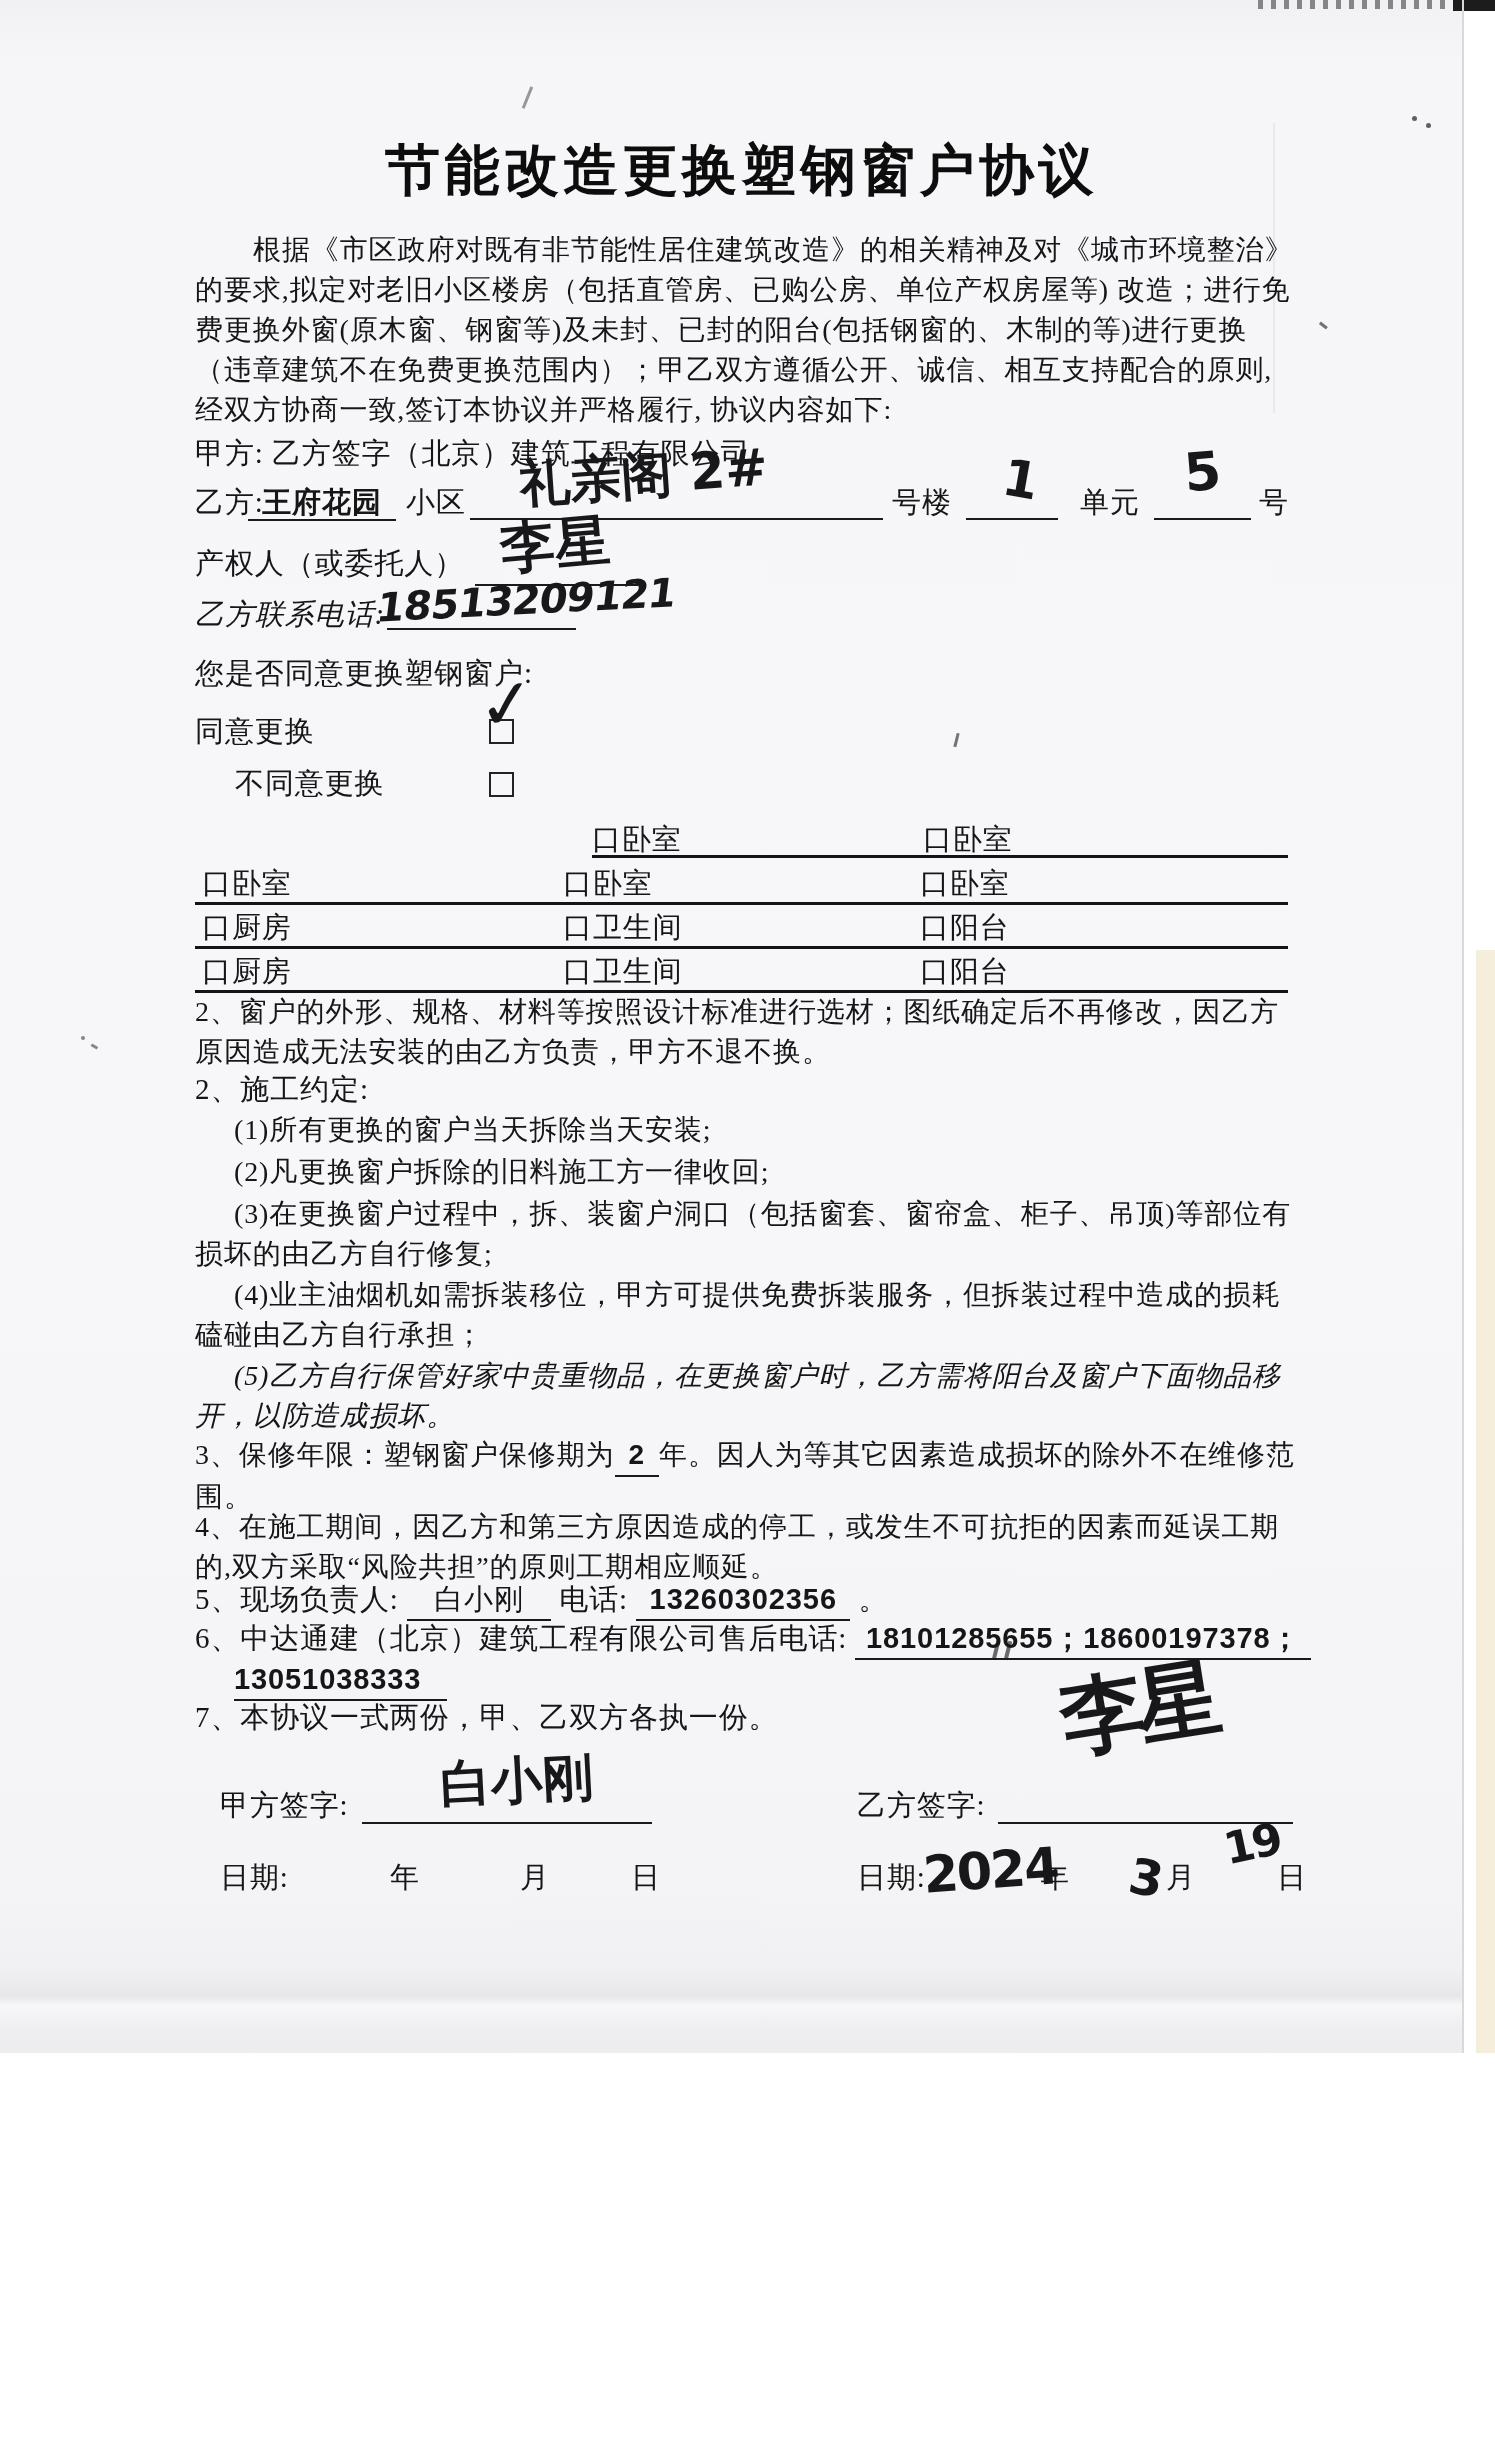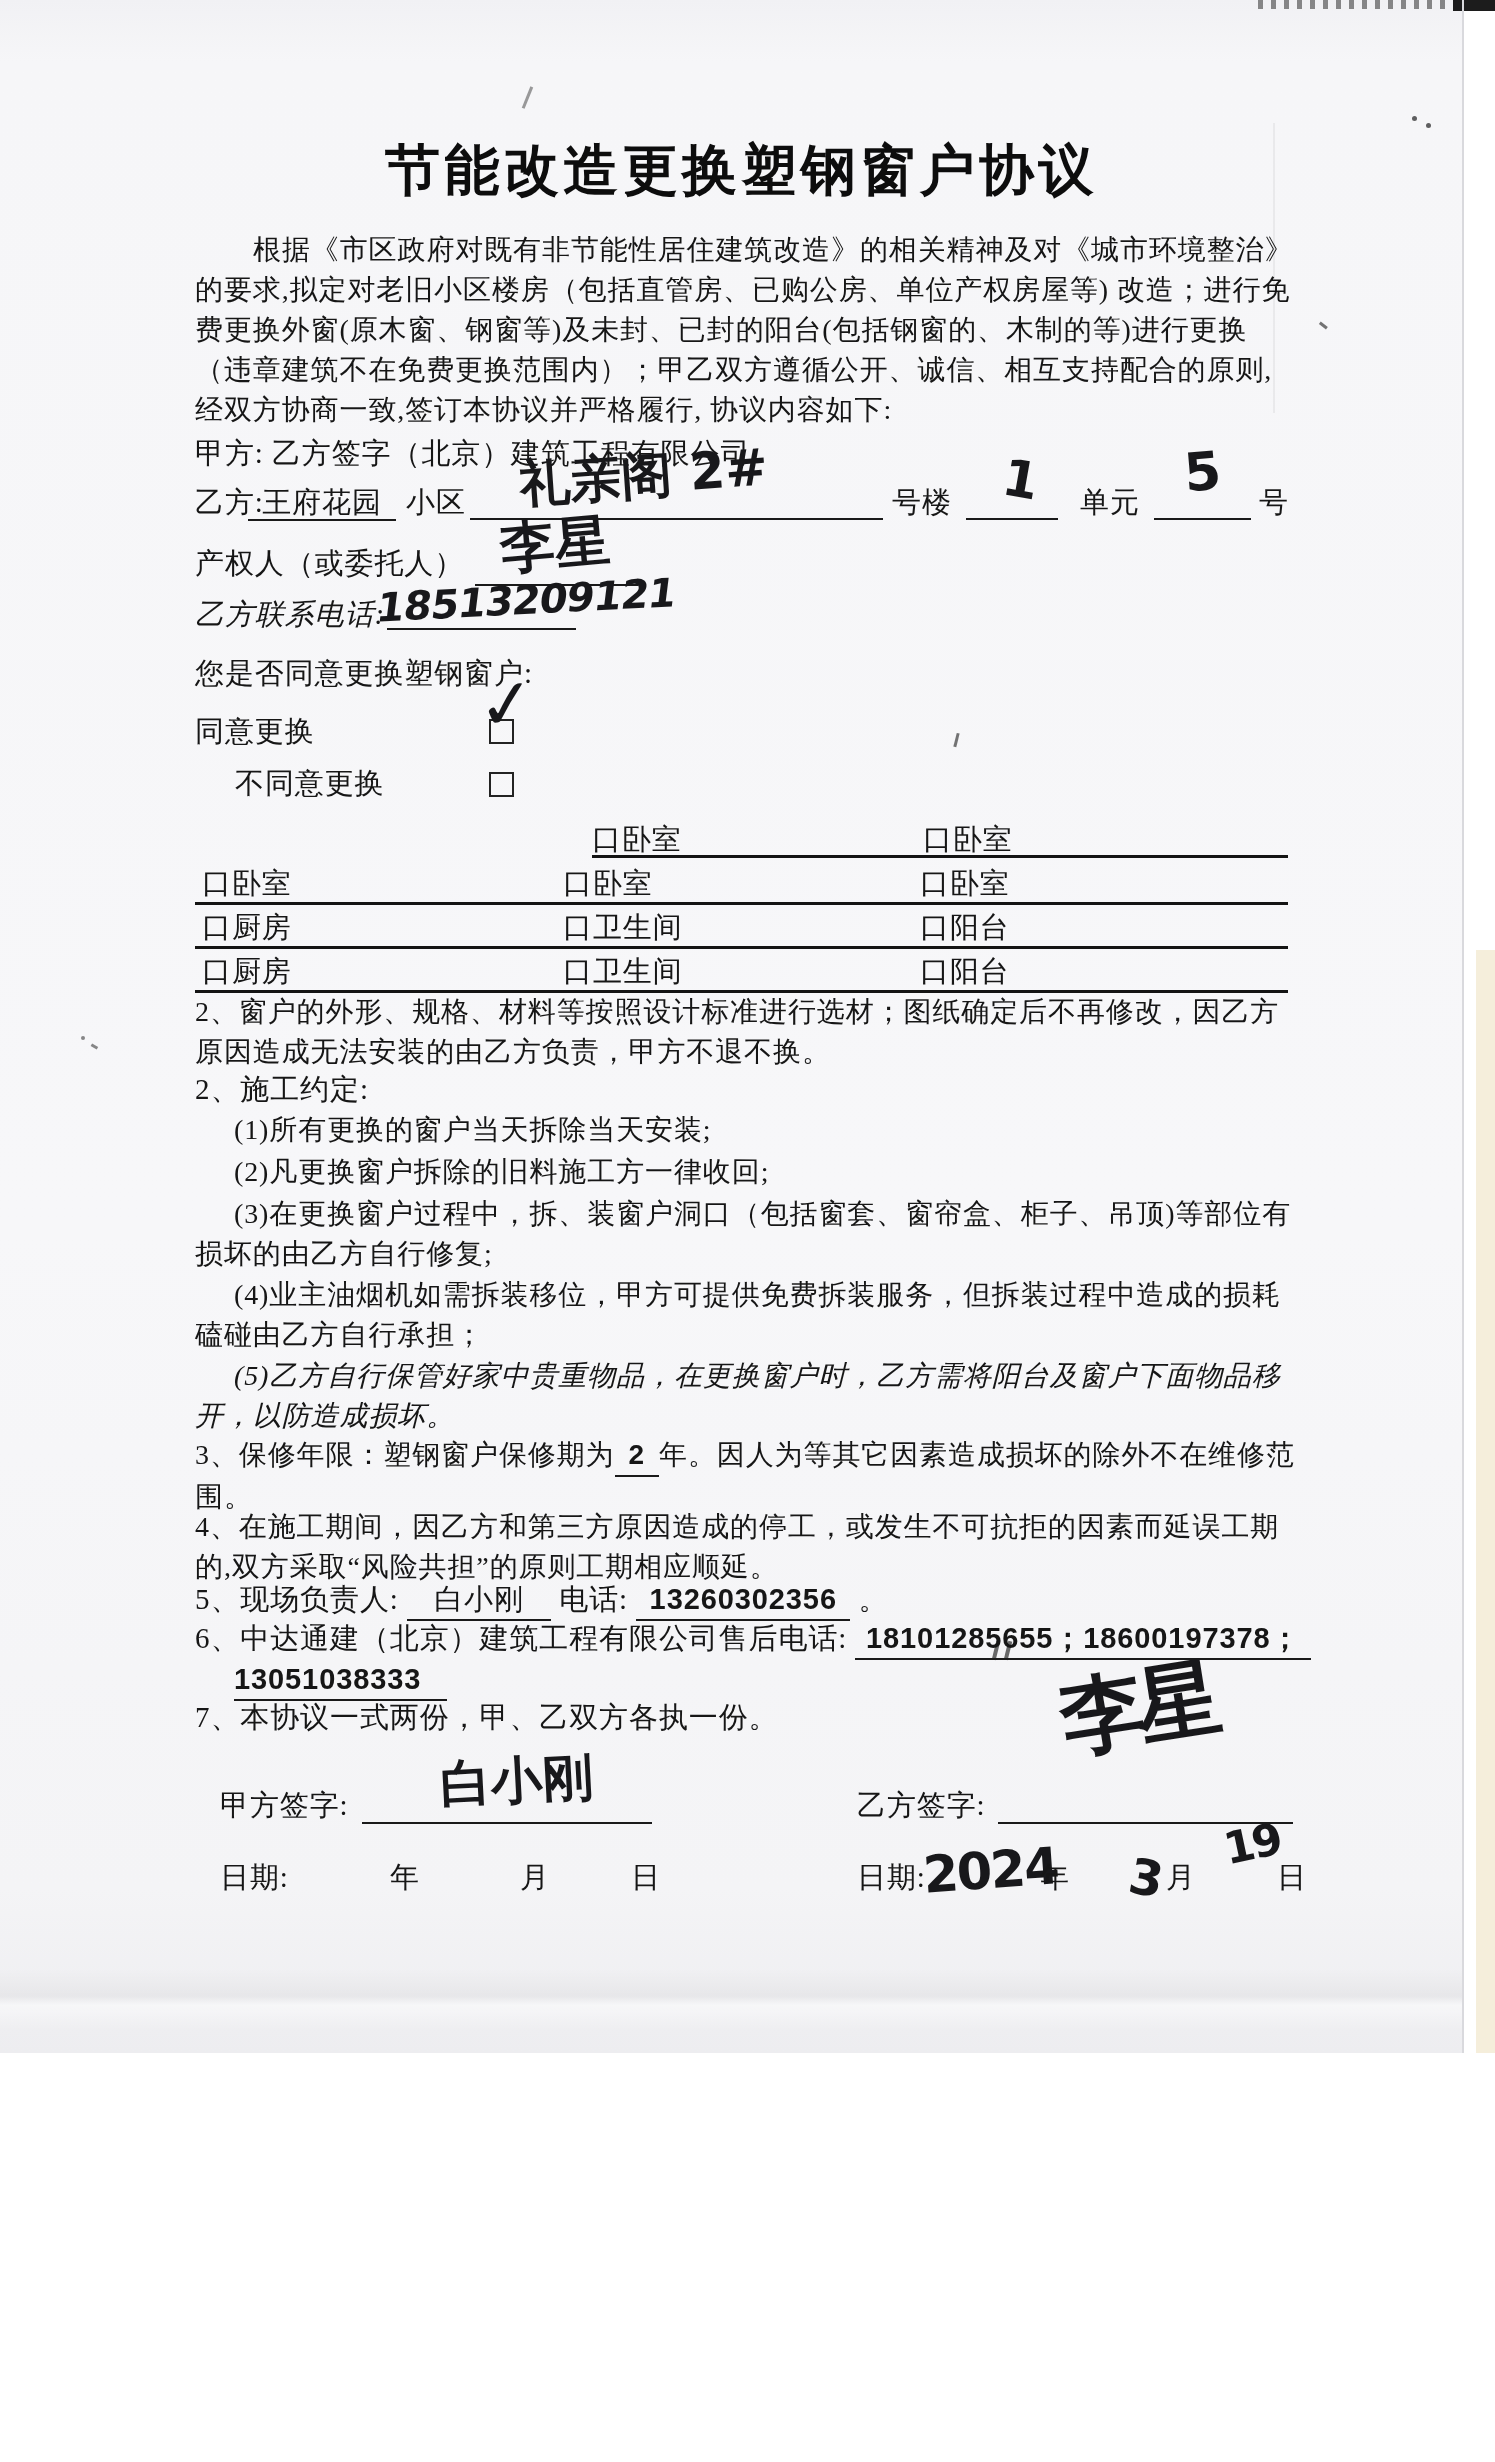--- a/index.html
+++ b/index.html
@@ -68,21 +68,21 @@
 
 <div class="p indent1" style="left:195px;top:230px;">根据《市区政府对既有非节能性居住建筑改造》的相关精神及对《城市环境整治》的要求,拟定对老旧小区楼房（包括直管房、已购公房、单位产权房屋等) 改造；进行免费更换外窗(原木窗、钢窗等)及未封、已封的阳台(包括钢窗的、木制的等)进行更换（违章建筑不在免费更换范围内）；甲乙双方遵循公开、诚信、相互支持配合的原则,经双方协商一致,签订本协议并严格履行, 协议内容如下:</div>
 
 <div class="t" style="left:195px;top:433px;">
   <span>甲方:</span>
   <span>乙方签字（北京）建筑工程有限公司</span>
 </div>
 
 <div class="t" style="left:195px;top:482px;">乙方:</div>
 <div class="blank" style="left:248px;top:482px;width:148px;height:37px;">
-  <span class="t" style="position:static;">王府花园</span>
+  <span class="t" style="position:static;font-weight:bold;">王府花园</span>
 </div>
 <div class="t" style="left:406px;top:482px;">小区</div>
 <div class="blank" style="left:470px;top:478px;width:413px;height:40px;"></div>
 <div class="hw" style="left:519px;top:450px;font-size:51px;transform:rotate(-4deg);">礼亲阁 2#</div>
 <div class="t" style="left:892px;top:482px;">号楼</div>
 <div class="blank" style="left:966px;top:478px;width:92px;height:40px;"></div>
 <div class="hw" style="left:1003px;top:454px;font-size:51px;transform:rotate(10deg);">1</div>
 <div class="t" style="left:1080px;top:482px;">单元</div>
 <div class="blank" style="left:1154px;top:478px;width:97px;height:40px;"></div>
 <div class="hw" style="left:1184px;top:445px;font-size:53px;transform:rotate(-5deg);">5</div>

